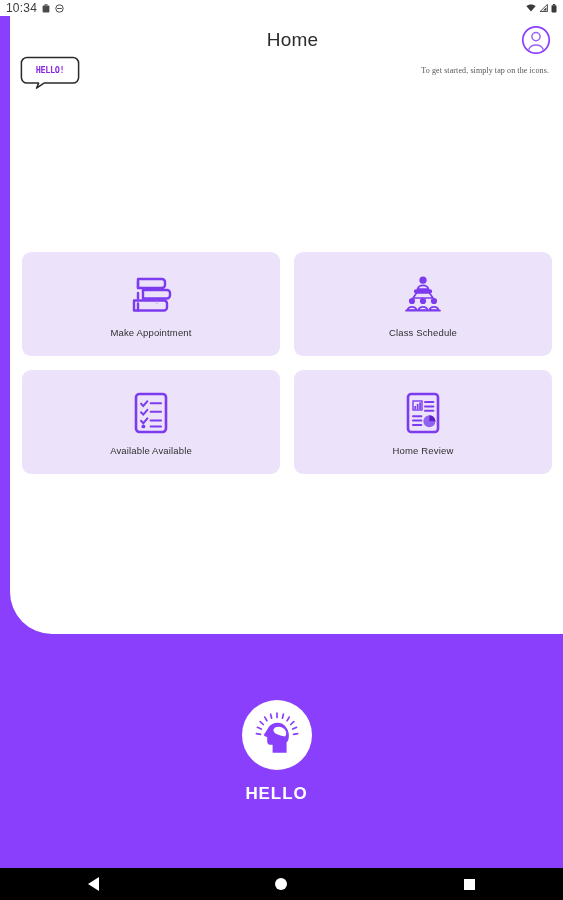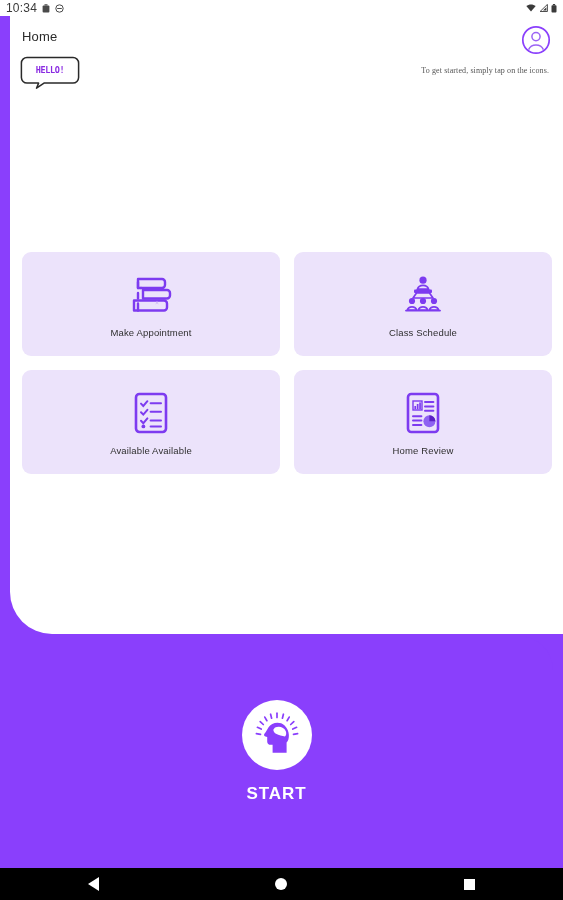--- a/index.html
+++ b/index.html
@@ -52,21 +52,22 @@
   }
 
   
   #header {
     position:absolute; left:10px; top:16px;
     width:553px; height:48px;
     z-index:10;
   }
   #page-title {
     position:absolute; left:12px; right:0; top:13px;
-    font-size:13px; color:#2b2b2b; letter-spacing:.2px;
+    text-align:center;
+    font-size:19px; color:#2b2b2b; letter-spacing:.2px;
   }
   #avatar {
     position:absolute; right:12px; top:9px;
     width:30px; height:30px;
   }
 
   
   #hello-bubble {
     position:absolute; left:20px; top:56px;
     width:60px; height:33px;
@@ -325,21 +326,21 @@
 
         <path d="M31.6 14.4 C26.6 10.2 18.6 11.4 15.4 16.6 C13.9 19 13.2 20.8 11.6 22.6
                  C10.6 23.8 10.9 25.2 12.4 25.6 L14.2 26.1 L14.2 30.4
                  C14.2 32.6 15.6 33.8 17.8 33.8 L19.6 33.8 L19.6 41.8
                  L33.6 41.8 L33.6 31.4 C36.8 28.6 37.2 19.8 31.6 14.4 Z" fill="#8a3ffc"></path>
 
         <path d="M22 16.6 C26.4 14.8 31.2 16.4 32.8 20.2 C33.6 22.2 33.2 24.2 32 25.6
                  C29 25 26 24.2 23 22.8 C21.2 22 20.2 20 20.4 18.6 Z" fill="#ffffff"></path>
       </svg>
     </div>
-    <div id="start-label">START</div>
+    <div id="start-label">HELLO</div>
   </div>
 
   <div id="navbar">
     <div class="navbtn">
       <div id="nav-back"></div>
     </div>
     <div class="navbtn">
       <div id="nav-home"></div>
     </div>
     <div class="navbtn">

